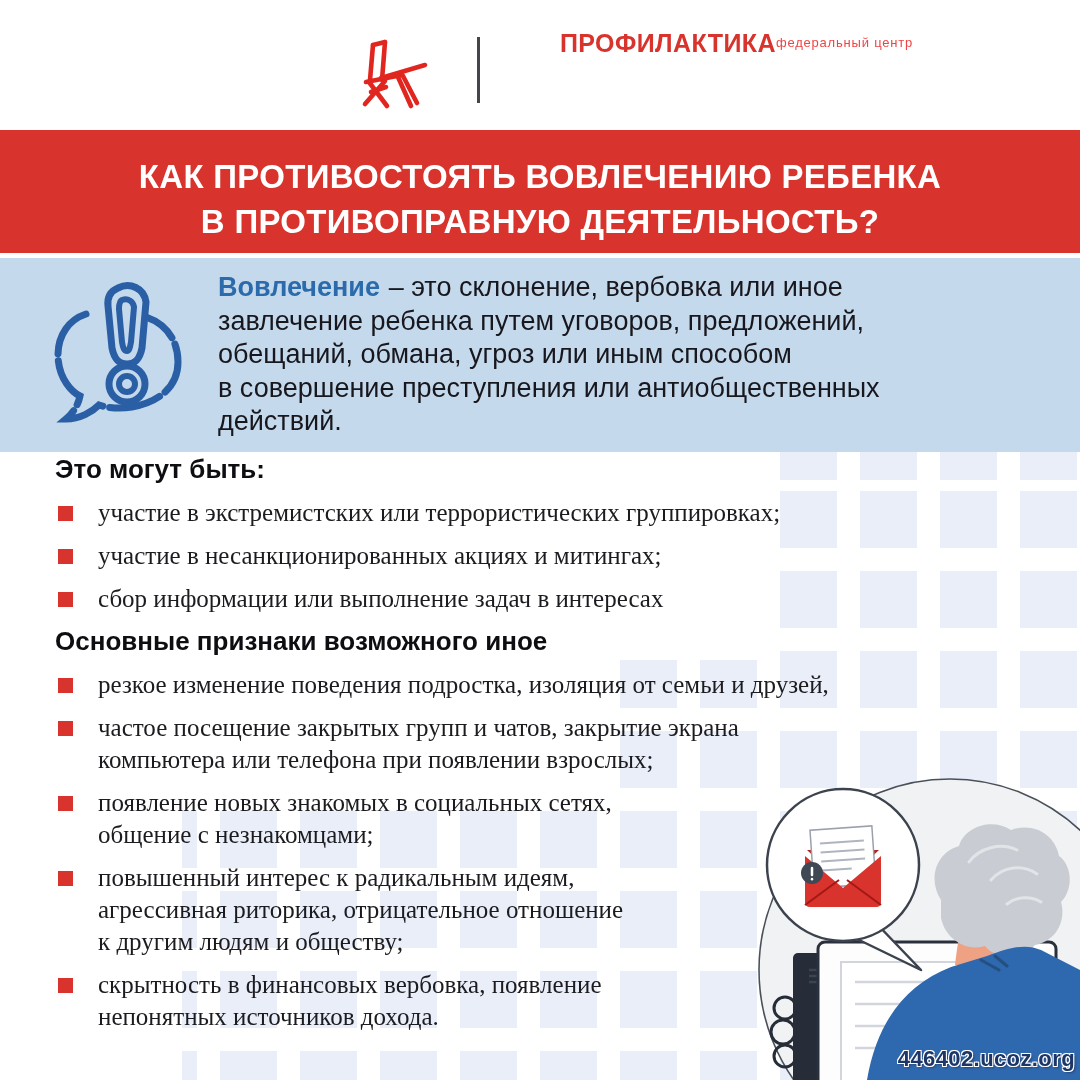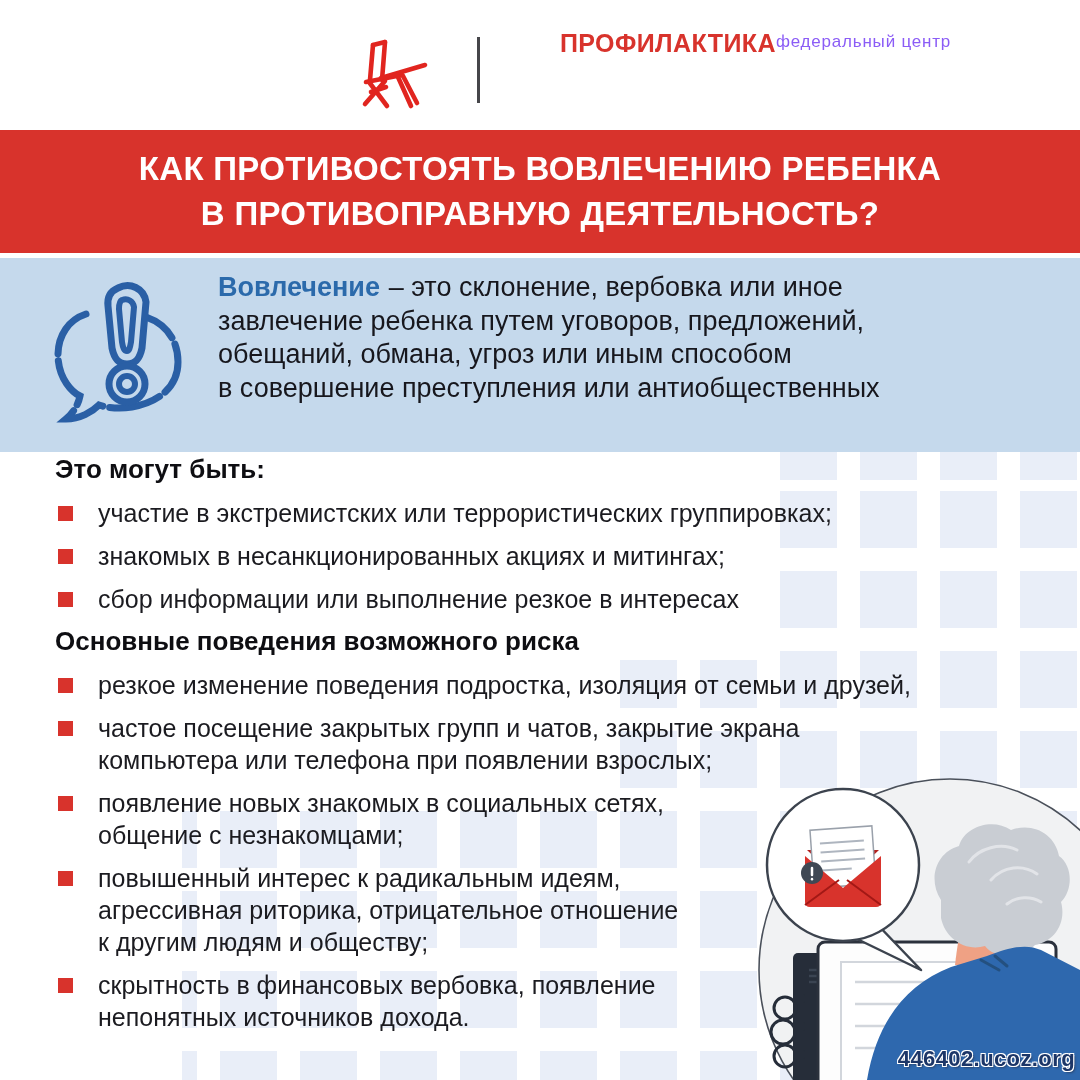--- a/index.html
+++ b/index.html
@@ -7,26 +7,26 @@
     position:relative;width:1080px;height:1080px;background:#ffffff;
     overflow:hidden;font-family:"Liberation Sans","DejaVu Sans",sans-serif;
     margin:0 auto;
   }
   
   .chair-icon{position:absolute;left:360px;top:34px;width:68px;height:78px;}
   .logo-divider{position:absolute;left:477px;top:37px;width:3px;height:66px;background:#46464a;}
   .brand-block{position:absolute;left:500px;top:22px;width:230px;display:flex;flex-direction:row;align-items:center;}
   .brand-grid{width:52px;height:38px;margin-left:60px;}
   .brand-name{font-size:25px;font-weight:800;color:#d8332c;letter-spacing:.4px;margin-top:5px;white-space:nowrap;}
-  .brand-sub{font-size:17px;color:#8b5cf6;letter-spacing:.8px;margin-top:2px;white-space:nowrap;}
+  .brand-sub{font-size:13px;color:#ef4444;letter-spacing:.8px;margin-top:2px;white-space:nowrap;}
   
   .banner{
     position:absolute;left:0;top:130px;width:1080px;height:123px;background:#d8332c;
     color:#fff;text-align:center;font-weight:800;font-stretch:condensed;
-    font-size:33px;line-height:45px;padding-top:16px;box-sizing:border-box;letter-spacing:.3px;
+    font-size:33px;line-height:45px;padding-top:24px;box-sizing:border-box;letter-spacing:.3px;
   }
   
   .defbox{position:absolute;left:0;top:258px;width:1080px;height:194px;background:#c5d9ec;}
   .def-icon{position:absolute;left:50px;top:20px;width:150px;height:155px;}
   .def-text{position:absolute;left:218px;top:13px;font-size:27px;line-height:33.5px;color:#17171d;}
   .def-term{font-weight:800;color:#2b6aab;margin-right:.32em;text-align:right;}
   
   .pattern{
     position:absolute;left:0;top:452px;width:1080px;height:628px;
     background-image:
@@ -35,21 +35,21 @@
     background-position:0px 28px,60px 0px;
   }
   .mask{position:absolute;background:#fff;}
   .mask1{left:0;top:452px;width:780px;height:208px;}
   .mask2{left:0;top:660px;width:618px;height:150px;}
   .mask3{left:0;top:810px;width:182px;height:270px;}
   
   .content{position:absolute;left:55px;top:454px;width:980px;z-index:3;}
   .sec-head{font-size:26px;font-weight:800;color:#0e0e12;margin:0 0 12px 0;}
   .sec-head.second{margin-top:5px;}
-  ul.bullets{list-style:none;margin:0 0 2px 0;padding:0;}
+  ul.bullets{list-style:none;margin:0 0 2px 0;padding:0;font-family:Liberation Serif, serif;}
   ul.bullets li{display:flex;align-items:flex-start;margin-bottom:11px;}
   .sq{width:15px;height:15px;background:#d8332c;margin:9px 25px 0 3px;flex:none;}
   .bl{font-size:25px;line-height:32px;color:#1b1b20;}
   
   .illus{position:absolute;left:755px;top:770px;width:325px;height:310px;overflow:hidden;z-index:2;}
   .watermark{
     position:absolute;right:5px;top:1046px;z-index:4;font-size:22px;font-weight:800;
     color:#1c3668;letter-spacing:.4px;
     text-shadow:-1px -1px 0 #fff,1px -1px 0 #fff,-1px 1px 0 #fff,1px 1px 0 #fff,2px 2px 2px rgba(40,40,60,.5);
   }
@@ -121,47 +121,48 @@
       <circle cx="77" cy="106" r="18" fill="#c5d9ec" stroke="#2a5fa5" stroke-width="7"></circle>
       <circle cx="77" cy="106" r="8" fill="none" stroke="#2a5fa5" stroke-width="6"></circle>
     </svg>
     <div class="def-text">
       <div>
         <span class="def-term">Вовлечение</span><span>– это склонение, вербовка или иное</span>
       </div>
       <div>завлечение ребенка путем уговоров, предложений,</div>
       <div>обещаний, обмана, угроз или иным способом</div>
       <div>в совершение преступления или антиобщественных</div>
+      <div>действий.</div>
     </div>
   </div>
 
   <div class="content">
     <h2 class="sec-head">Это могут быть:</h2>
     <ul class="bullets">
       <li>
         <span class="sq"></span>
         <div class="bl">
             <div>участие в экстремистских или террористических группировках;</div>
           </div>
       </li>
       <li>
         <span class="sq"></span>
         <div class="bl">
-            <div>знакомых в несанкционированных акциях и митингах;</div>
+            <div>участие в несанкционированных акциях и митингах;</div>
           </div>
       </li>
       <li>
         <span class="sq"></span>
         <div class="bl">
-          <div>сбор информации или выполнение резкое в интересах</div>
+          <div>сбор информации или выполнение задач в интересах</div>
         </div>
       </li>
     </ul>
 
-    <h2 class="sec-head second">Основные поведения возможного риска</h2>
+    <h2 class="sec-head second">Основные признаки возможного иное</h2>
     <ul class="bullets">
       <li>
         <span class="sq"></span>
         <div class="bl">
           <div>резкое изменение поведения подростка, изоляция от семьи и друзей,</div>
         </div>
       </li>
       <li>
         <span class="sq"></span>
         <div class="bl">

